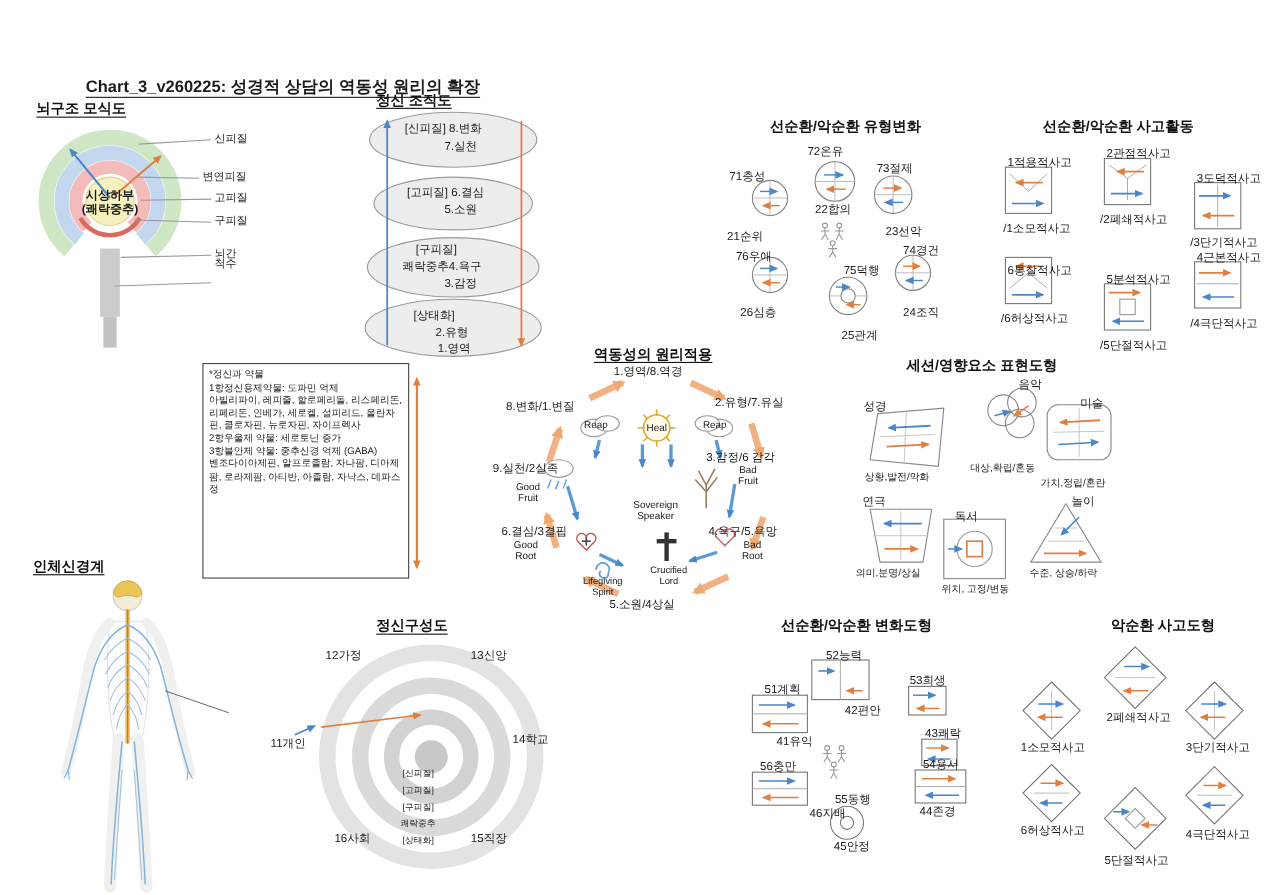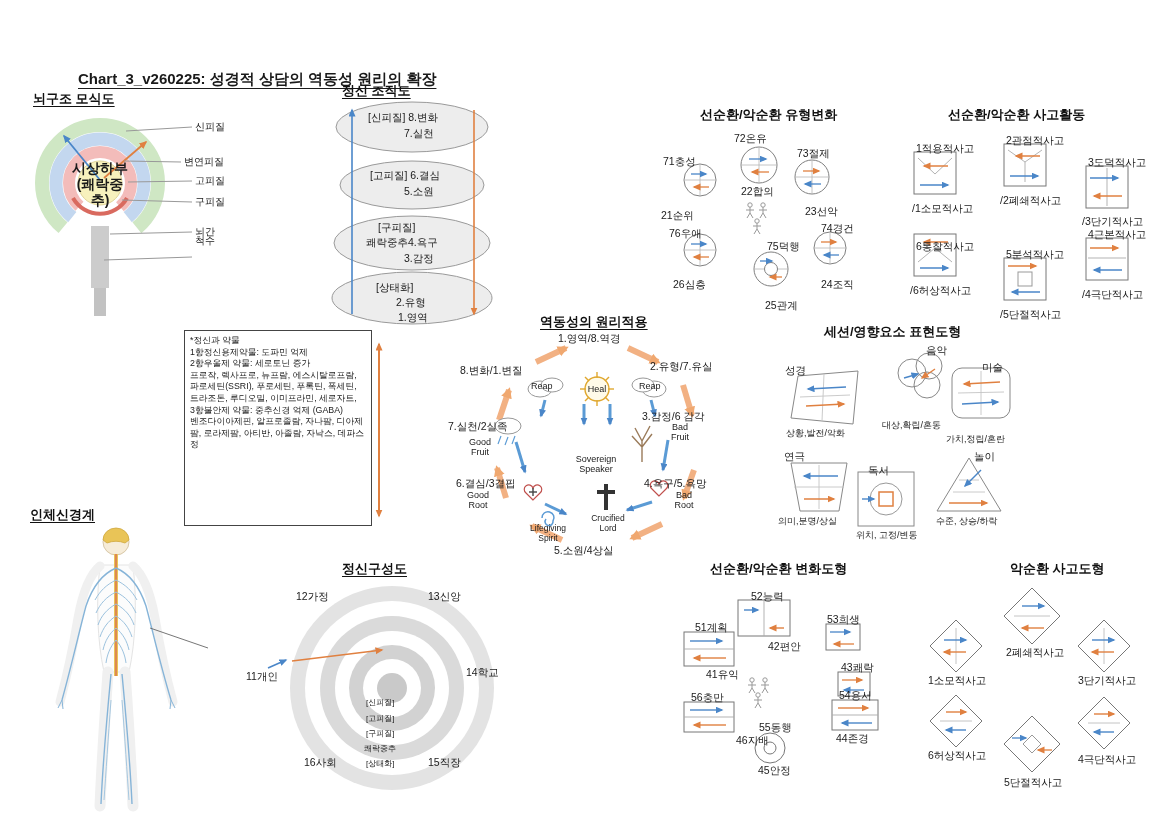--- a/index.html
+++ b/index.html
@@ -392,21 +392,21 @@
 <div class="sec u" style="left:342px;top:560px">정신구성도</div>
 <div class="sec" style="left:710px;top:560px">선순환/악순환 변화도형</div>
 <div class="sec" style="left:1010px;top:560px">악순환 사고도형</div>
 
 <div class="lbl" style="left:195px;top:121px;font-size:10px">신피질</div>
 <div class="lbl" style="left:184px;top:156px;font-size:10px">변연피질</div>
 <div class="lbl" style="left:195px;top:175px;font-size:10px">고피질</div>
 <div class="lbl" style="left:195px;top:196px;font-size:10px">구피질</div>
 <div class="lbl" style="left:195px;top:226px;font-size:10px">뇌간</div>
 <div class="lbl" style="left:195px;top:235px;font-size:10px">척수</div>
-<div class="lbl ctr b" style="left:72px;top:160px;width:56px;font-size:14px">시상하부
+<div class="lbl ctr b" style="left:72px;top:172px;width:56px;font-size:11px">시상하부
 (쾌락중추)</div>
 
 <div class="lbl" style="left:368px;top:111px">[신피질] 8.변화</div>
 <div class="lbl" style="left:404px;top:127px">7.실천</div>
 <div class="lbl" style="left:370px;top:169px">[고피질] 6.결심</div>
 <div class="lbl" style="left:404px;top:185px">5.소원</div>
 <div class="lbl" style="left:378px;top:221px">[구피질]</div>
 <div class="lbl" style="left:366px;top:236px">쾌락중추4.욕구</div>
 <div class="lbl" style="left:404px;top:252px">3.감정</div>
 <div class="lbl" style="left:376px;top:281px">[상태화]</div>
@@ -438,21 +438,21 @@
 <div class="lbl" style="left:1000px;top:308px">/5단절적사고</div>
 <div class="lbl" style="left:1088px;top:228px">4근본적사고</div>
 <div class="lbl" style="left:1082px;top:288px">/4극단적사고</div>
 
 <div class="lbl" style="left:558px;top:332px">1.영역/8.역경</div>
 <div class="lbl" style="left:460px;top:364px">8.변화/1.변질</div>
 <div class="lbl" style="left:650px;top:360px">2.유형/7.유실</div>
 <div class="lbl s9" style="left:531px;top:381px">Reap</div>
 <div class="lbl s9 ctr" style="left:585px;top:384px;width:24px">Heal</div>
 <div class="lbl s9" style="left:639px;top:381px">Reap</div>
-<div class="lbl" style="left:448px;top:420px">7.실천/2실족</div>
+<div class="lbl" style="left:448px;top:420px">9.실천/2실족</div>
 <div class="lbl s9 ctr" style="left:462px;top:437px;width:36px">Good
 Fruit</div>
 <div class="lbl" style="left:642px;top:410px">3.감정/6 감각</div>
 <div class="lbl s9 ctr" style="left:664px;top:422px;width:32px">Bad
 Fruit</div>
 <div class="lbl s9 ctr" style="left:570px;top:454px;width:52px">Sovereign
 Speaker</div>
 <div class="lbl" style="left:456px;top:477px">6.결심/3결핍</div>
 <div class="lbl s9 ctr" style="left:460px;top:490px;width:36px">Good
 Root</div>
@@ -474,22 +474,22 @@
 <div class="lbl" style="left:784px;top:450px">연극</div>
 <div class="lbl" style="left:868px;top:464px">독서</div>
 <div class="lbl" style="left:974px;top:450px">놀이</div>
 <div class="lbl s9" style="left:778px;top:516px">의미,분명/상실</div>
 <div class="lbl s9" style="left:856px;top:530px">위치, 고정/변동</div>
 <div class="lbl s9" style="left:936px;top:516px">수준, 상승/하락</div>
 
 <div id="drug-box">
   <div>*정신과 약물</div>
   <div>1항정신용제약물: 도파민 억제</div>
+  <div>아빌리파이, 레피줄, 할로페리돌, 리스페리돈, 리페리돈, 인베가, 세로켈, 설피리드, 올란자핀, 클로자핀, 뉴로자핀, 자이프렉사</div>
   <div>2항우울제 약물: 세로토닌 증가</div>
-  <div>프로작, 렉사프로, 뉴프람, 에스시탈로프람, 파로세틴(SSRI), 푸로세틴, 푸록틴, 폭세틴, 트라조돈, 루디오밀, 이미프라민, 세로자트,</div>
   <div>3항불안제 약물: 중추신경 억제 (GABA)</div>
   <div>벤조다이아제핀, 알프로졸람, 자나팜, 디아제팜, 로라제팜, 아티반, 아졸람, 자낙스, 데파스정</div>
 </div>
 
 <div class="lbl" style="left:296px;top:590px">12가정</div>
 <div class="lbl" style="left:428px;top:590px">13신앙</div>
 <div class="lbl" style="left:246px;top:670px">11개인</div>
 <div class="lbl" style="left:466px;top:666px">14학교</div>
 <div class="lbl" style="left:304px;top:756px">16사회</div>
 <div class="lbl" style="left:428px;top:756px">15직장</div>

